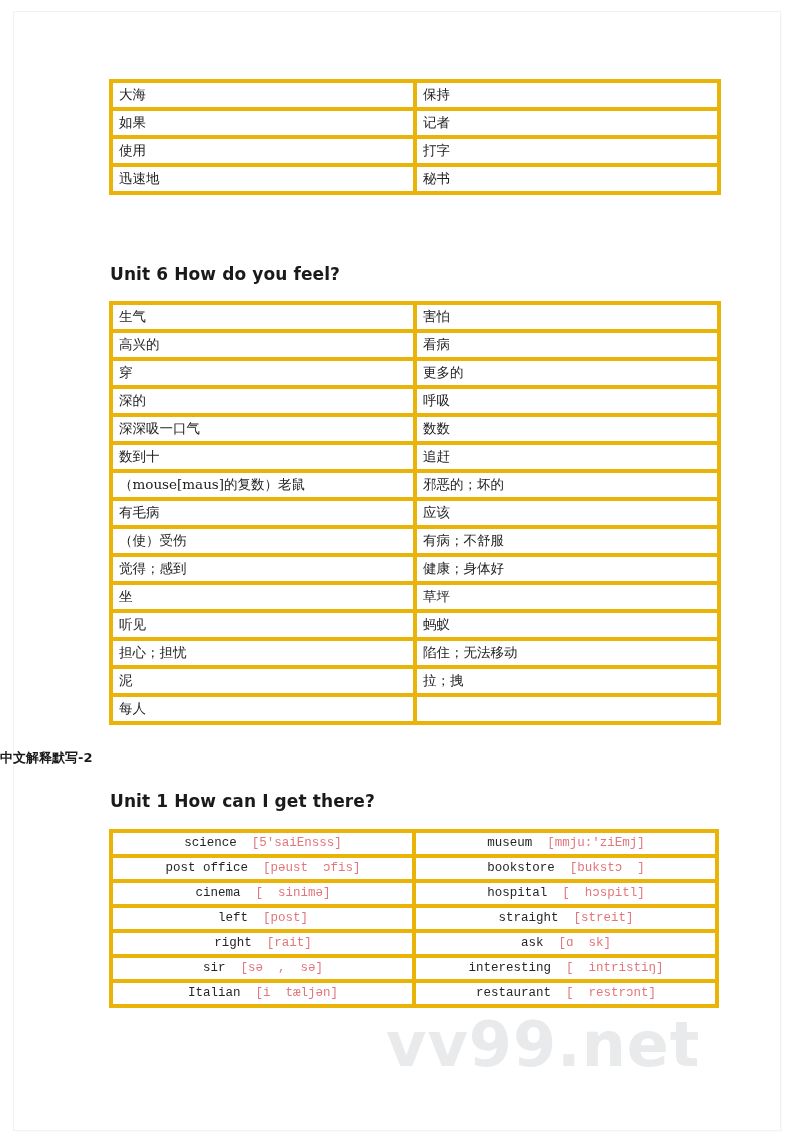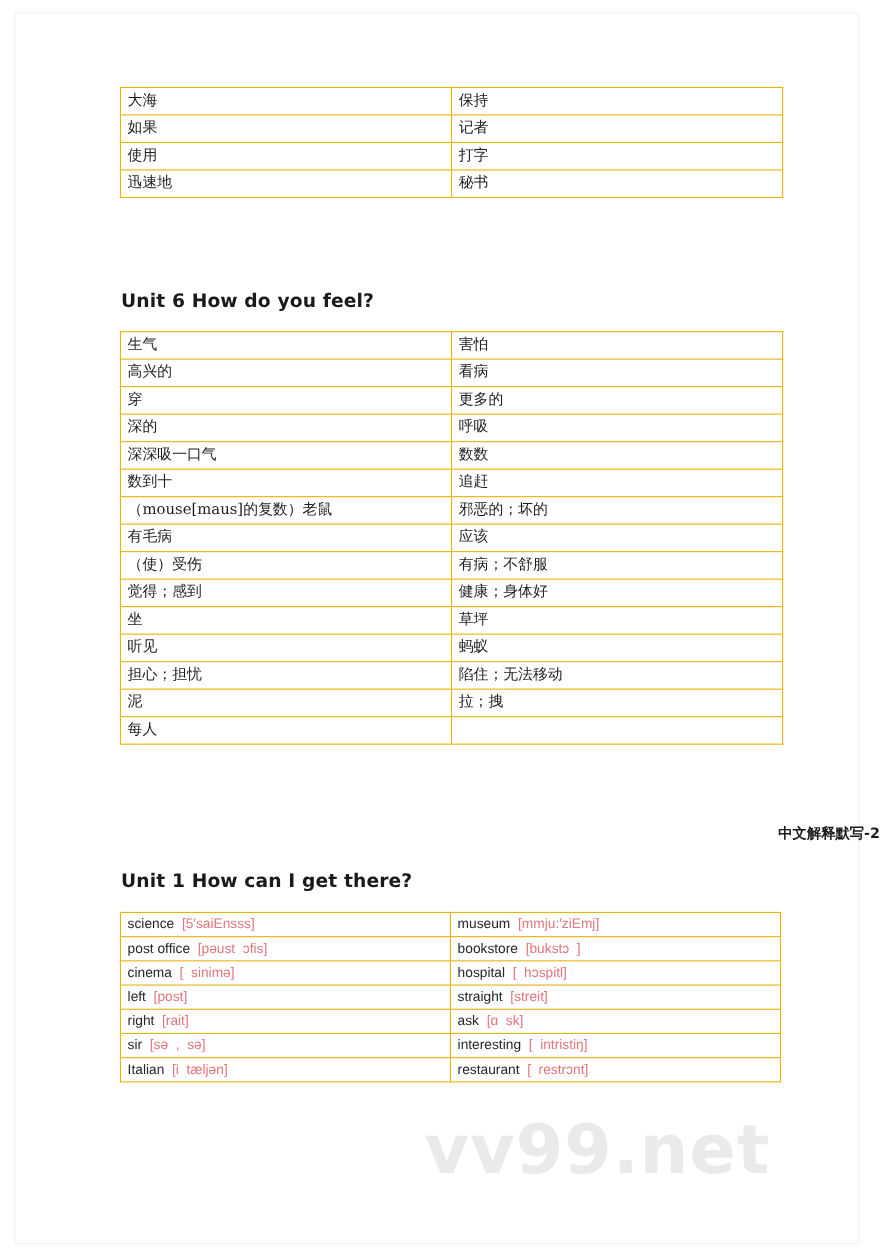--- a/index.html
+++ b/index.html
@@ -52,21 +52,21 @@
 
   
   .vtable {
     position: absolute;
     border-collapse: collapse;
     table-layout: fixed;
     z-index: 2;
     background: transparent;
   }
   .vtable td {
-    border: 1px solid #eab308;
+    border: 4px solid #eab308;
     padding: 2px 6px 3px 6px;
     vertical-align: middle;
     background: rgba(255,255,255,0.82);
   }
 
   
   .cn-table td {
     font-family: "DejaVu Serif", "Liberation Serif", serif;
     font-size: 13.5px;
     color: #1d1d1d;
@@ -75,26 +75,27 @@
   }
   .cn-table td.c1 { width: 288px; }
   .cn-table td.c2 { width: 288px; }
 
   #table-sea-words  { left: 109px; top: 79px;  width: 578px; }
   #table-unit6      { left: 109px; top: 301px; width: 578px; padding-left: 44px; }
 
   
   #table-unit1-phonetics { left: 109px; top: 829px; width: 578px; }
   #table-unit1-phonetics td {
-    font-family: Liberation Sans, sans-serif;
+    font-family: Liberation Mono, monospace;
     font-size: 12.5px;
     height: 18px;
     line-height: 18px;
     padding: 1px 5px 2px 6px;
     white-space: pre;
+    text-align: center;
   }
   #table-unit1-phonetics td.c1 { width: 288px; }
   #table-unit1-phonetics td.c2 { width: 288px; }
   .word { color: #262626; }
   .ipa  { color: #e2767c; }
 
   
   .unit-heading {
     position: absolute;
     font-family: "DejaVu Sans", "Liberation Sans", sans-serif;
@@ -106,21 +107,21 @@
     z-index: 2;
   }
   #heading-unit6 { left: 110px; top: 264px; }
   #heading-unit1 { left: 110px; top: 791px; }
 
   #doc-title {
     position: absolute;
     left: 0;
     top: 749px;
     width: 800px;
-    text-align: right;
+    text-align: left;
     font-family: "DejaVu Sans", "Liberation Sans", sans-serif;
     font-size: 13px;
     font-weight: bold;
     color: #1a1a1a;
     z-index: 2;
   }
 </style>
 </head>
 <body>
 

